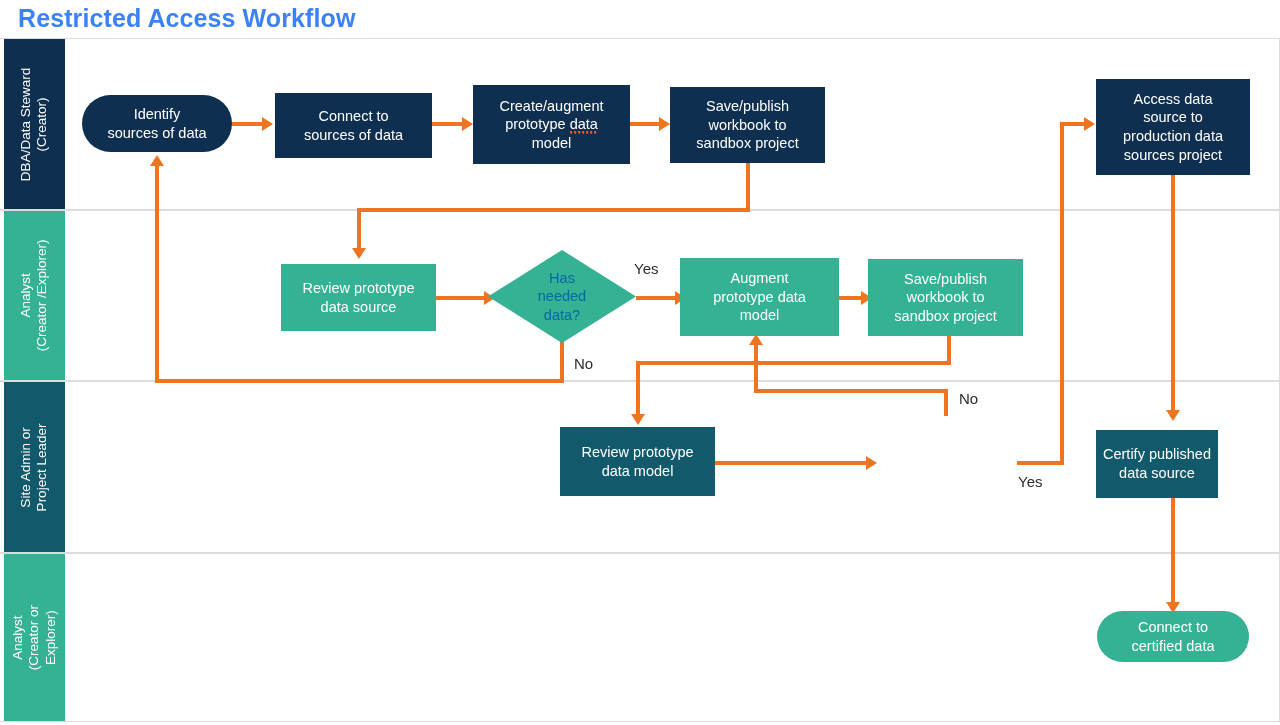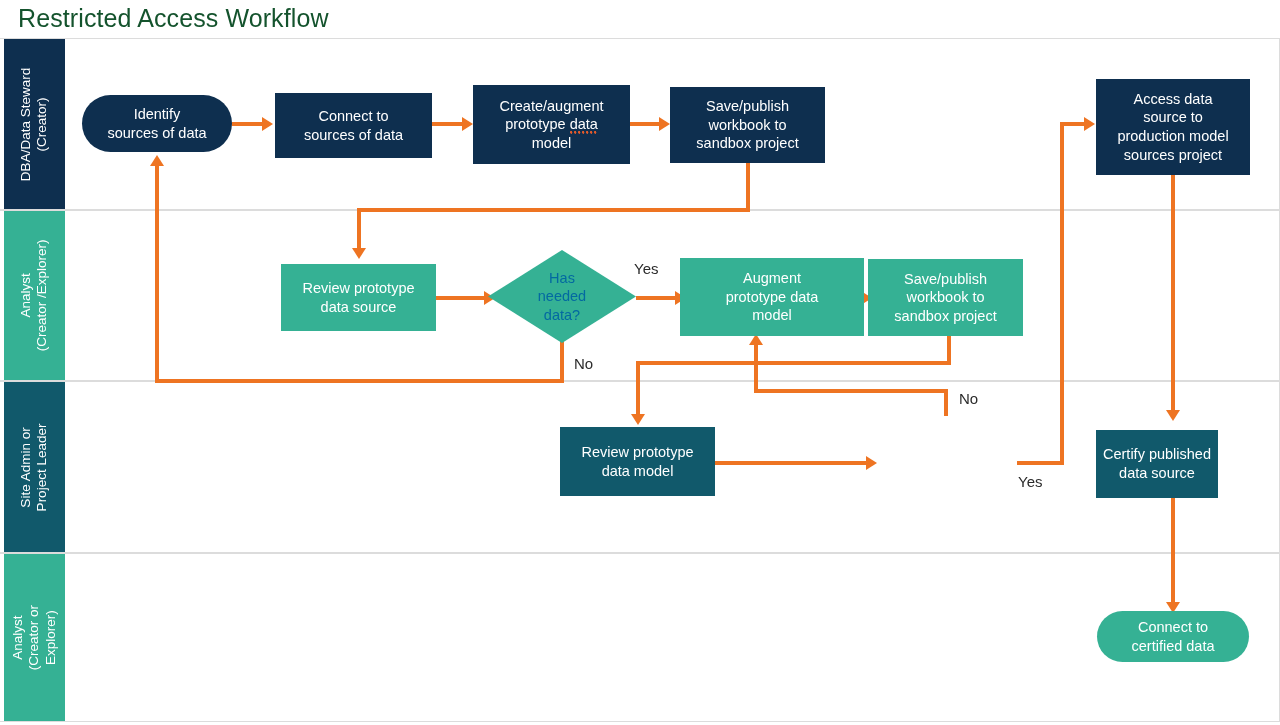--- a/index.html
+++ b/index.html
@@ -16,22 +16,22 @@
   #canvas {
     position: relative;
     width: 1280px;
     height: 725px;
   }
   #page-title {
     position: absolute;
     left: 18px;
     top: 4px;
     font-size: 25px;
-    color: #14532d;
-    font-weight: 400;
+    color: #3b82f6;
+    font-weight: 700;
     letter-spacing: 0.1px;
     white-space: nowrap;
   }
   
   .lane {
     position: absolute;
     left: 0;
     box-sizing: border-box;
     border-top: 1px solid #dcdcdc;
     border-bottom: 1px solid #dcdcdc;
@@ -267,21 +267,21 @@
       <div>Save/publish</div>
       <div>workbook to</div>
       <div>sandbox project</div>
     </div>
   </div>
 
   <div class="node navy" style="left:1096px;top:79px;width:154px;height:96px;">
     <div>
       <div>Access data</div>
       <div>source  to</div>
-      <div>production model</div>
+      <div>production data</div>
       <div>sources project</div>
     </div>
   </div>
 
   <div class="node green" style="left:281px;top:264px;width:155px;height:67px;">
     <div>
       <div>Review prototype</div>
       <div>data source</div>
     </div>
   </div>
@@ -292,21 +292,21 @@
     </svg>
     <div class="dlabel">
       <div>
         <div>Has</div>
         <div>needed</div>
         <div>data?</div>
       </div>
     </div>
   </div>
 
-  <div class="node green" style="left:680px;top:258px;width:184px;height:78px;align-items:center;">
+  <div class="node green" style="left:680px;top:258px;width:159px;height:78px;align-items:center;">
     <div>
       <div>Augment</div>
       <div>prototype data</div>
       <div>model</div>
     </div>
   </div>
 
   <div class="node green" style="left:868px;top:259px;width:155px;height:77px;">
     <div>
       <div>Save/publish</div>

